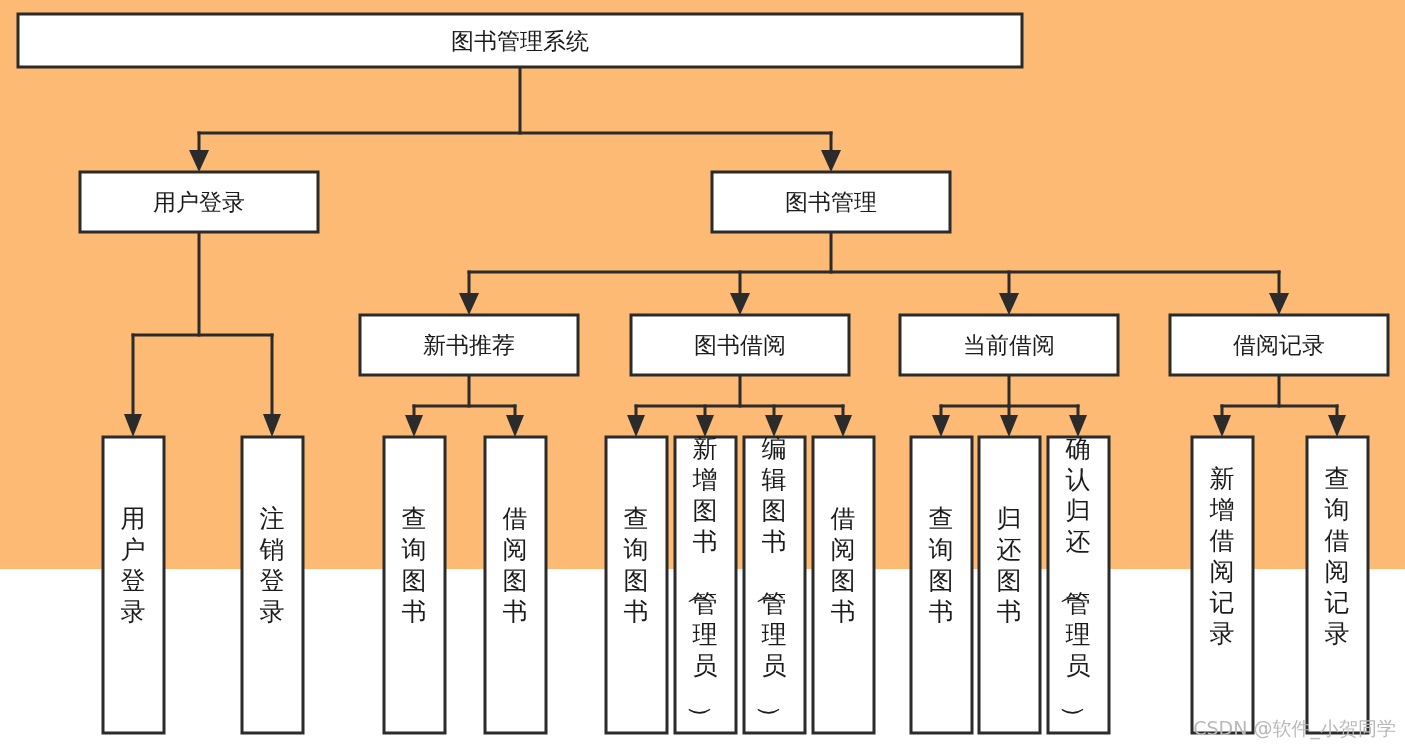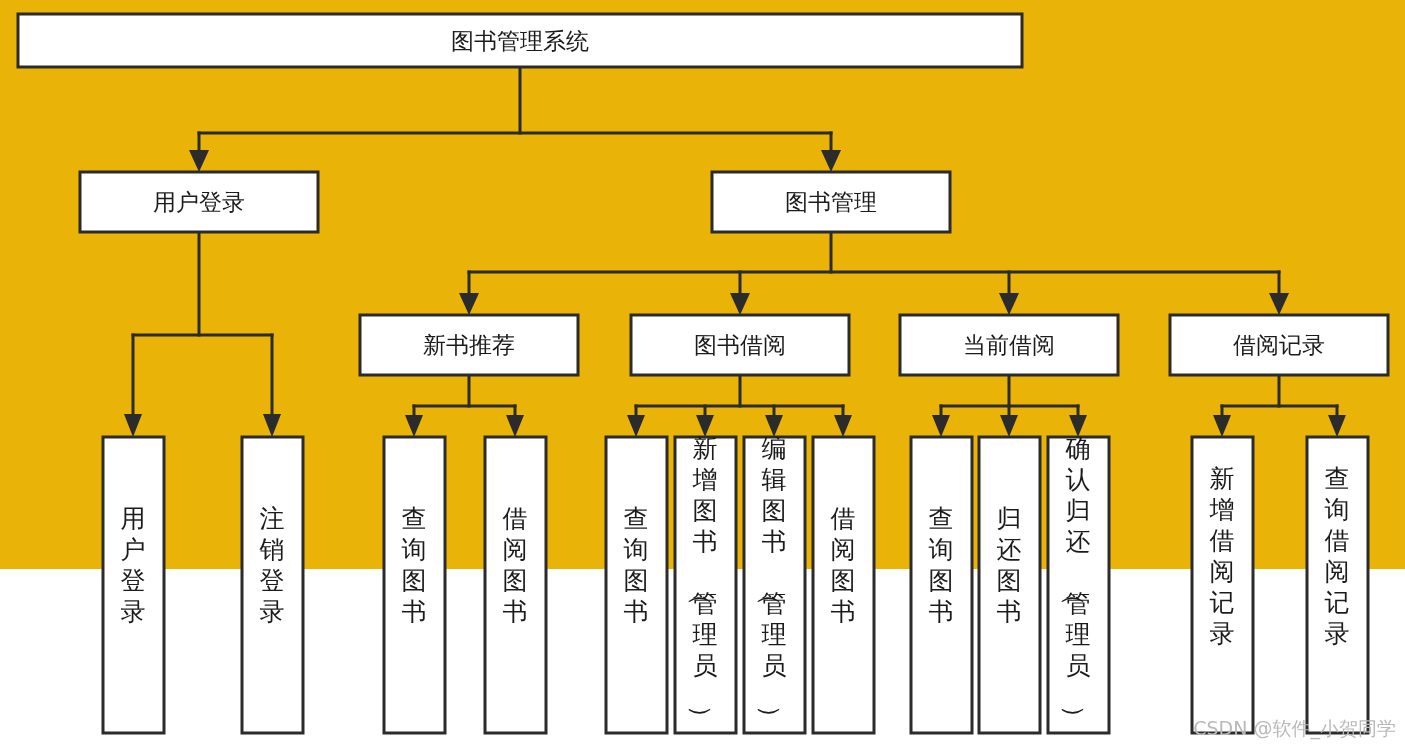--- a/index.html
+++ b/index.html
@@ -11,21 +11,21 @@
   body {
     width: 1405px;
     height: 747px;
     overflow: hidden;
     font-family: "DejaVu Sans", "Liberation Sans", sans-serif;
   }
   #diagram-root {
     position: relative;
     width: 1405px;
     height: 569px;
-    background: #eab308;
+    background: #fdba74;
   }
   svg.diagram-canvas {
     position: absolute;
     left: 0;
     top: 0;
     width: 1405px;
     height: 747px;
     display: block;
   }
   .node-box {

